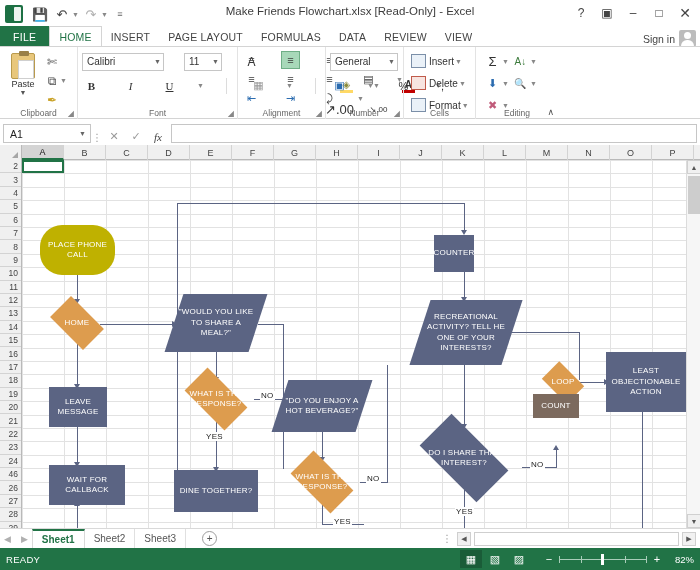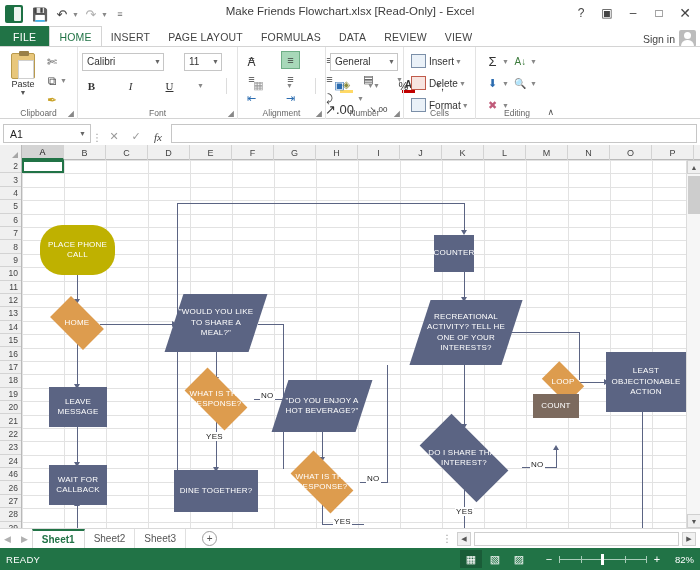--- a/index.html
+++ b/index.html
@@ -677,21 +677,21 @@
 
       <div class="shape sh-dia" style="left:22px;top:142px;width:66px;height:42px">
         <span class="dia-bg"></span>
         <span class="sh-text">HOME</span>
       </div>
 
       <div class="shape sh-rect" style="left:27px;top:227px;width:58px;height:40px">
         <span class="sh-text">LEAVE MESSAGE</span>
       </div>
 
-      <div class="shape sh-rect" style="left:27px;top:305px;width:58px;height:40px">
+      <div class="shape sh-rect" style="left:27px;top:305px;width:76px;height:40px">
         <span class="sh-text">WAIT FOR CALLBACK</span>
       </div>
 
       <div class="shape sh-par" style="left:152px;top:134px;width:84px;height:58px">
         <span class="par-bg"></span>
         <span class="sh-text">"WOULD YOU LIKE TO SHARE A MEAL?"</span>
       </div>
 
       <div class="shape sh-dia" style="left:154px;top:216px;width:80px;height:46px">
         <span class="dia-bg"></span>

